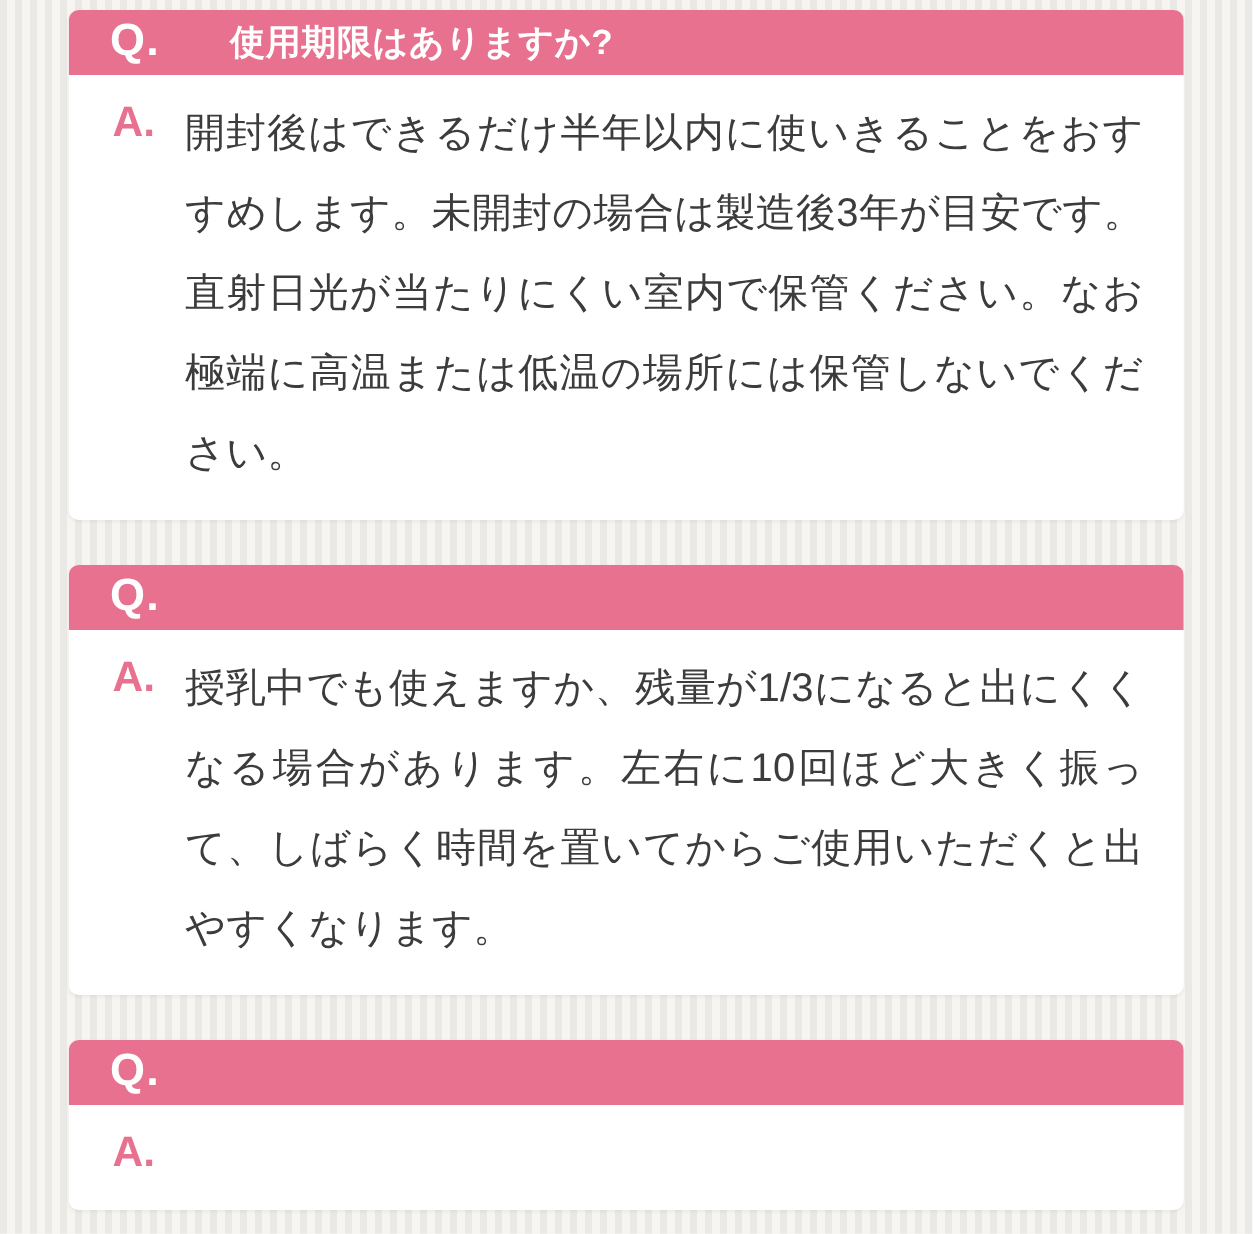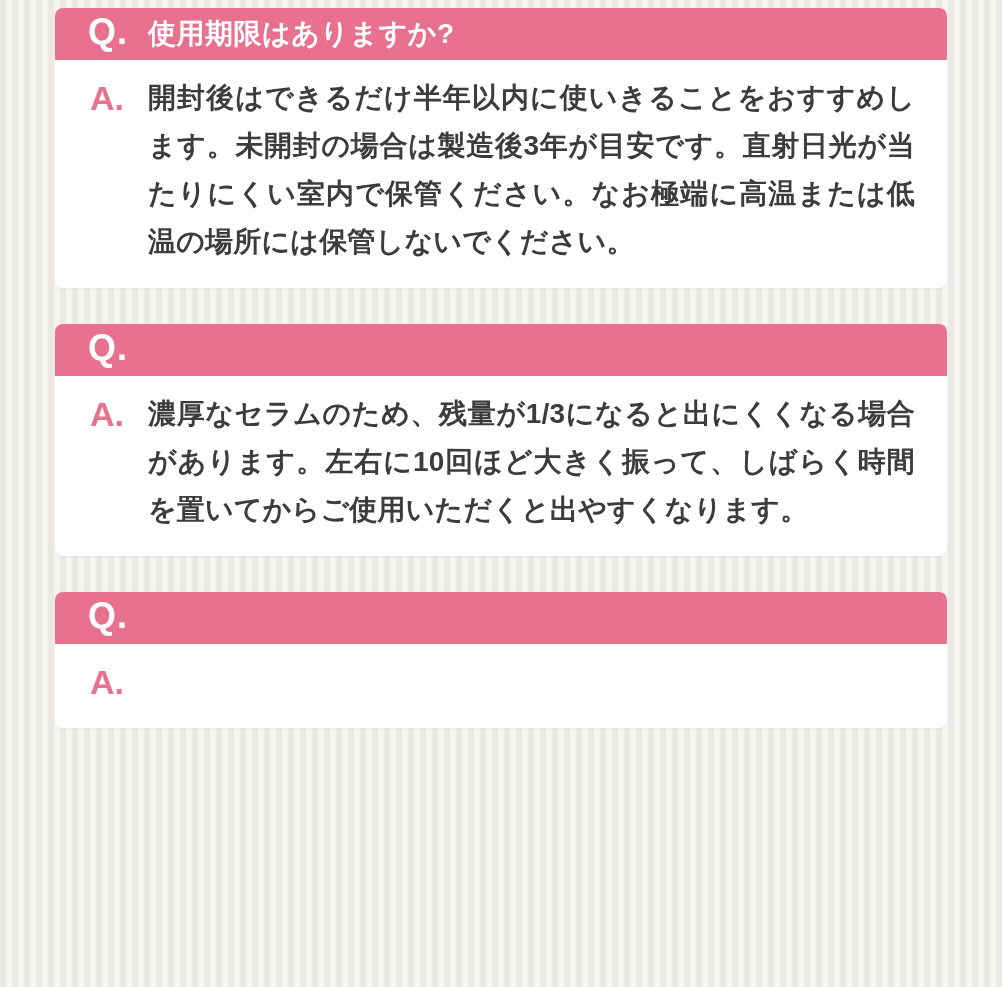--- a/index.html
+++ b/index.html
@@ -45,40 +45,41 @@
     margin-right:20px;
     line-height:1;
     position:relative;
     top:-2px;
   }
   .q-text{
     color:#ffffff;
     font-size:28px;
     font-weight:bold;
     letter-spacing:0.5px;
+    margin-left:36px;
   }
   .qa-a{
     display:flex;
     align-items:flex-start;
     padding:14px 32px 22px 35px;
   }
   .a-label{
     color:var(--accent-pink);
     font-size:34px;
     font-weight:bold;
     width:58px;
     flex-shrink:0;
     line-height:48px;
   }
   .a-text{
     flex:1;
     color:var(--text-dark);
-    font-size:28px;
-    font-weight:700;
-    line-height:48px;
+    font-size:32px;
+    font-weight:400;
+    line-height:64px;
     text-align:justify;
     letter-spacing:0.2px;
   }
 </style>
 </head>
 <body>
 
 <main class="faq-list">
 
   <section class="qa-card">
@@ -91,21 +92,21 @@
       <p class="a-text">開封後はできるだけ半年以内に使いきることをおすすめします。未開封の場合は製造後3年が目安です。直射日光が当たりにくい室内で保管ください。なお極端に高温または低温の場所には保管しないでください。</p>
     </div>
   </section>
 
   <section class="qa-card">
     <div class="qa-q">
       <span class="q-label">Q.</span>
     </div>
     <div class="qa-a">
       <span class="a-label">A.</span>
-      <p class="a-text">濃厚なセラムのため、残量が1/3になると出にくくなる場合があります。左右に10回ほど大きく振って、しばらく時間を置いてからご使用いただくと出やすくなります。</p>
+      <p class="a-text">授乳中でも使えますか、残量が1/3になると出にくくなる場合があります。左右に10回ほど大きく振って、しばらく時間を置いてからご使用いただくと出やすくなります。</p>
     </div>
   </section>
 
   <section class="qa-card">
     <div class="qa-q">
       <span class="q-label">Q.</span>
     </div>
     <div class="qa-a">
       <span class="a-label">A.</span>
     </div>

